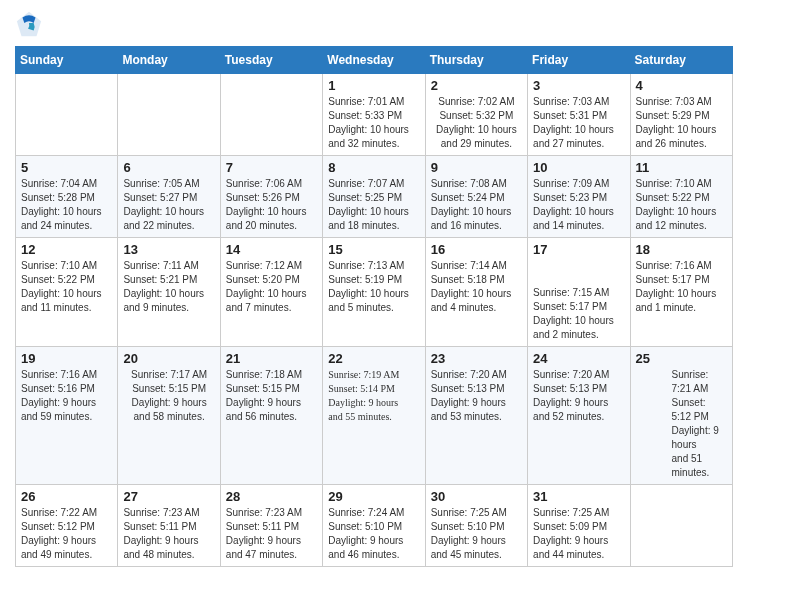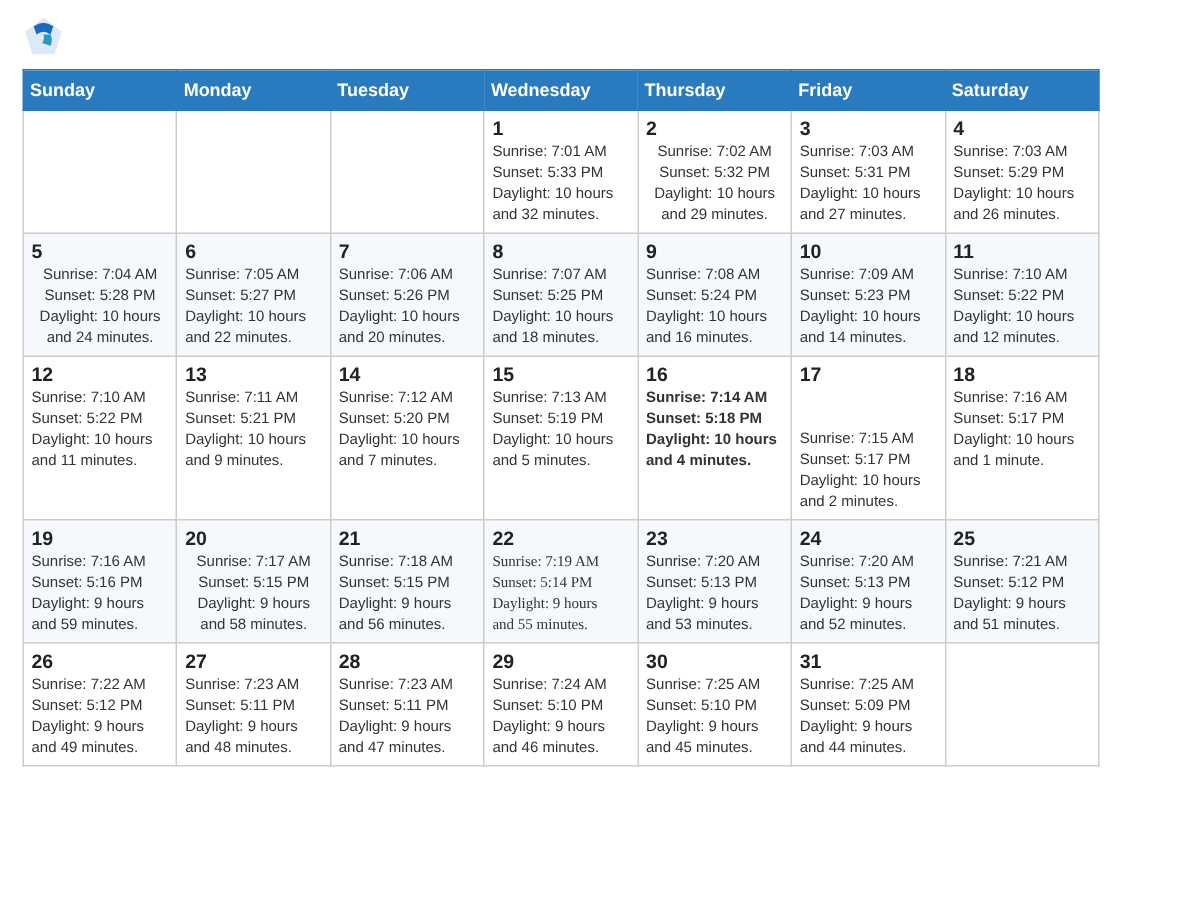--- a/index.html
+++ b/index.html
@@ -157,21 +157,21 @@
             <span class="day-num">4</span>
             <div class="day-info" style="white-space: pre-line;">Sunrise: 7:03 AM
 Sunset: 5:29 PM
 Daylight: 10 hours
 and 26 minutes.</div>
           </td>
         </tr>
         <tr>
           <td>
             <span class="day-num">5</span>
-            <div class="day-info" style="white-space: pre-line; text-align: center;">Sunrise: 7:04 AM
+            <div class="day-info" style="white-space: pre-line;">Sunrise: 7:04 AM
 Sunset: 5:28 PM
 Daylight: 10 hours
 and 24 minutes.</div>
           </td>
           <td>
             <span class="day-num">6</span>
             <div class="day-info" style="white-space: pre-line;">Sunrise: 7:05 AM
 Sunset: 5:27 PM
 Daylight: 10 hours
 and 22 minutes.</div>
@@ -236,21 +236,21 @@
           </td>
           <td>
             <span class="day-num">15</span>
             <div class="day-info" style="white-space: pre-line;">Sunrise: 7:13 AM
 Sunset: 5:19 PM
 Daylight: 10 hours
 and 5 minutes.</div>
           </td>
           <td>
             <span class="day-num">16</span>
-            <div class="day-info" style="white-space: pre-line; font-weight: bold;">Sunrise: 7:14 AM
+            <div class="day-info" style="white-space: pre-line;">Sunrise: 7:14 AM
 Sunset: 5:18 PM
 Daylight: 10 hours
 and 4 minutes.</div>
           </td>
           <td>
             <span class="day-num">17</span>
             <div class="day-info" style="white-space: pre-line; margin-top: 29px;">Sunrise: 7:15 AM
 Sunset: 5:17 PM
 Daylight: 10 hours
 and 2 minutes.</div>
@@ -301,21 +301,21 @@
           </td>
           <td>
             <span class="day-num">24</span>
             <div class="day-info" style="white-space: pre-line;">Sunrise: 7:20 AM
 Sunset: 5:13 PM
 Daylight: 9 hours
 and 52 minutes.</div>
           </td>
           <td>
             <span class="day-num">25</span>
-            <div class="day-info" style="white-space: pre-line;">Sunrise: 7:21 AM
+            <div class="day-info" style="white-space: pre-line; margin-left: 36px;">Sunrise: 7:21 AM
 Sunset: 5:12 PM
 Daylight: 9 hours
 and 51 minutes.</div>
           </td>
         </tr>
         <tr>
           <td>
             <span class="day-num">26</span>
             <div class="day-info" style="white-space: pre-line;">Sunrise: 7:22 AM
 Sunset: 5:12 PM

